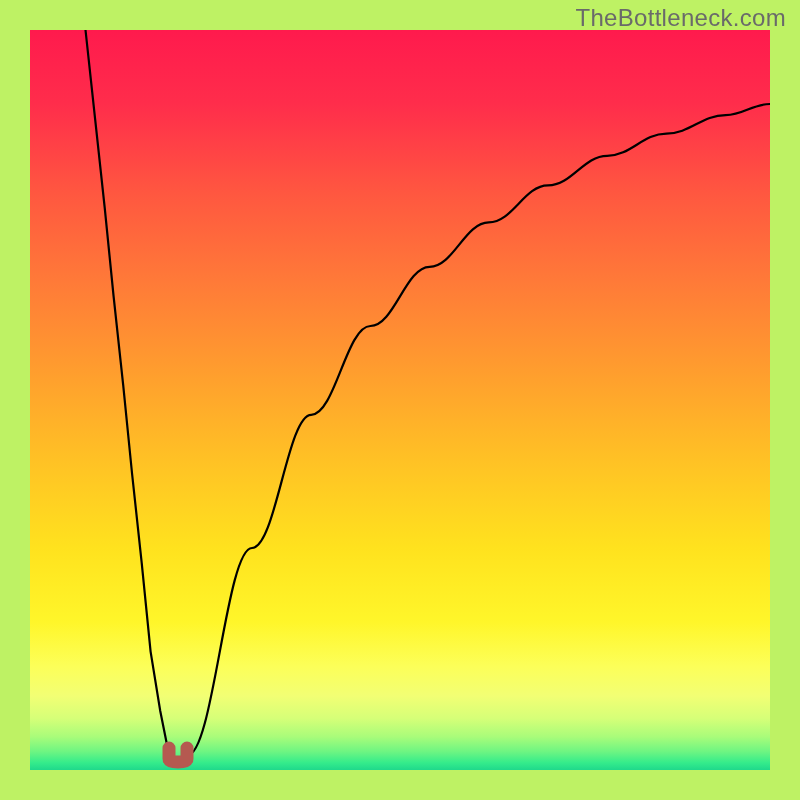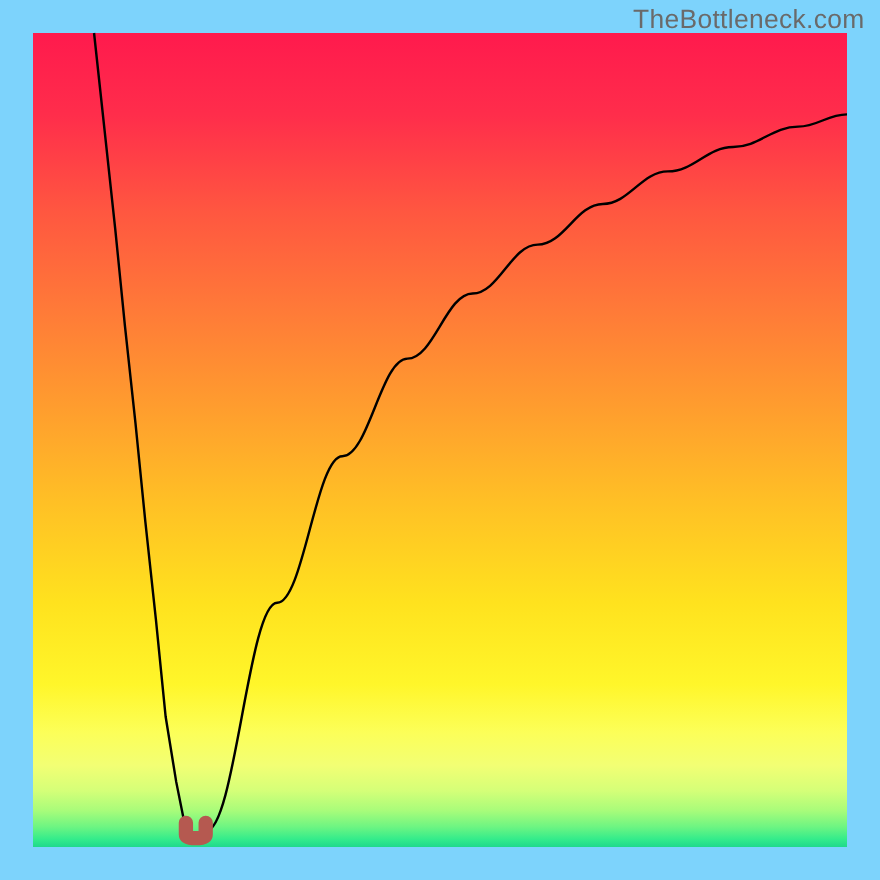--- a/index.html
+++ b/index.html
@@ -7,21 +7,21 @@
     padding: 0;
     width: 800px;
     height: 800px;
     overflow: hidden;
     font-family: Arial, Helvetica, sans-serif;
   }
   .canvas {
     position: relative;
     width: 800px;
     height: 800px;
-    background: #7dd3fc;
+    background: #bef264;
   }
   .plot-area {
     position: absolute;
     left: 30px;
     top: 30px;
     width: 740px;
     height: 740px;
   }
   .grad-bg {
     position: absolute;

